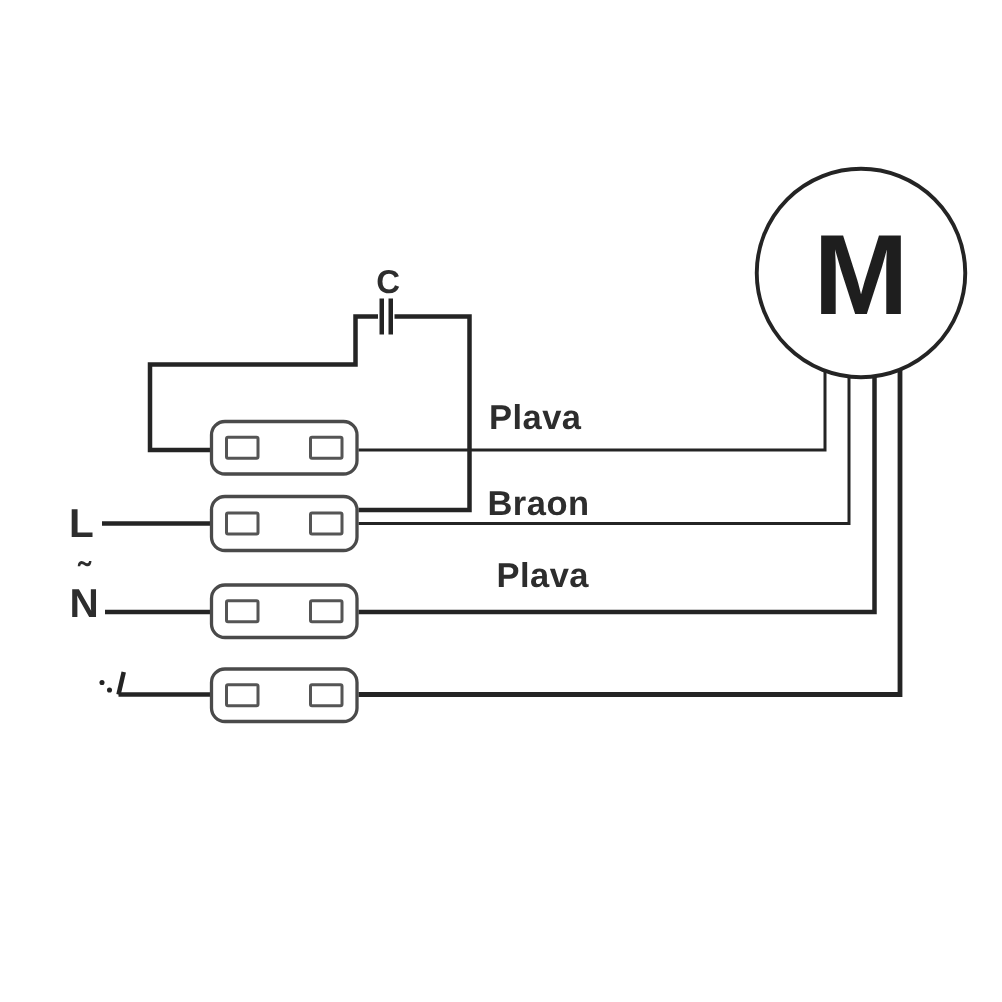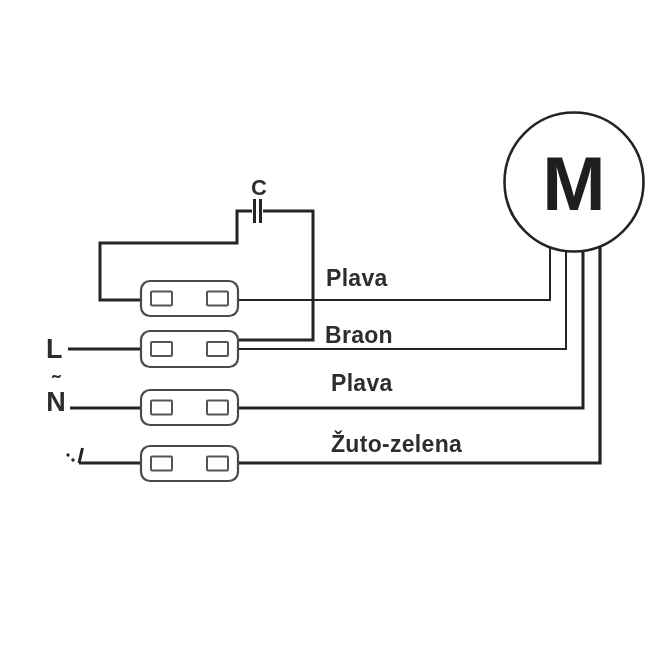--- a/index.html
+++ b/index.html
@@ -112,21 +112,20 @@
 
     <circle cx="574" cy="182" r="69.5" fill="#ffffff" stroke-width="2.6" stroke="#242424"></circle>
   </svg>
 
   <div class="motor-m">M</div>
   <div class="lbl lbl-c">C</div>
 
   <div class="lbl lbl-braon">Plava</div>
   <div class="lbl lbl-crna">Braon</div>
   <div class="lbl lbl-plava">Plava</div>
-  <div class="lbl lbl-zuto">Žuto-zelena</div>
 
   <div class="lbl lbl-l">L</div>
   <div class="n-stack">
     <span class="n-tilde">˜</span>
     <span class="n-letter">N</span>
   </div>
 
 </div>
 
 </body></html>

